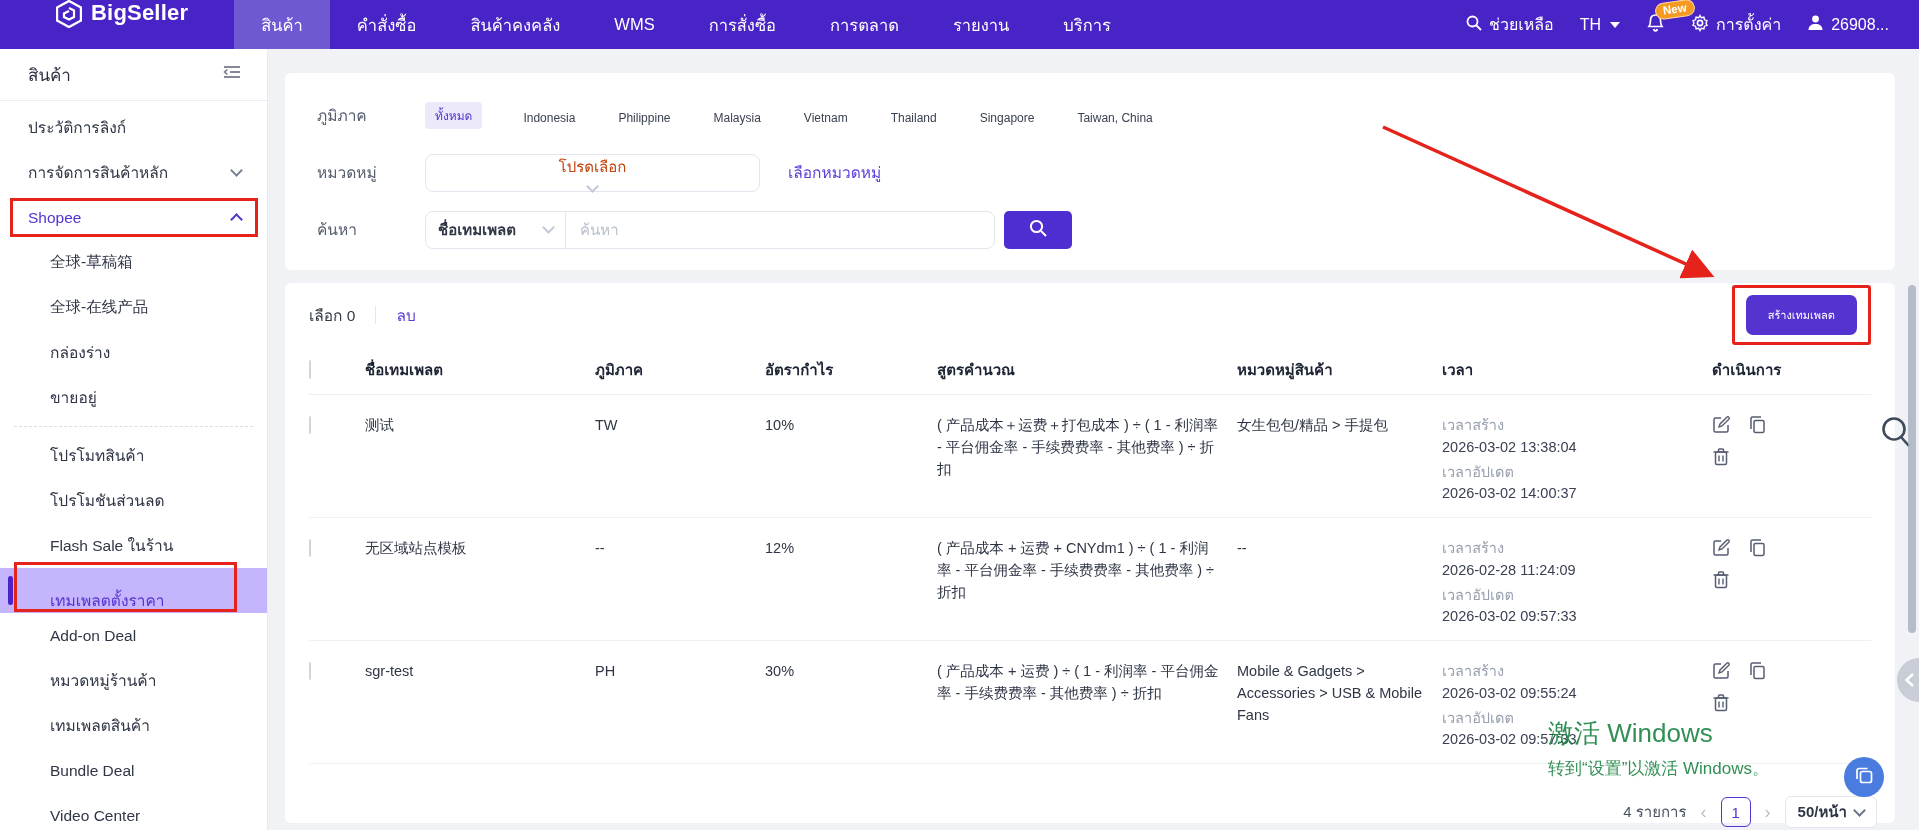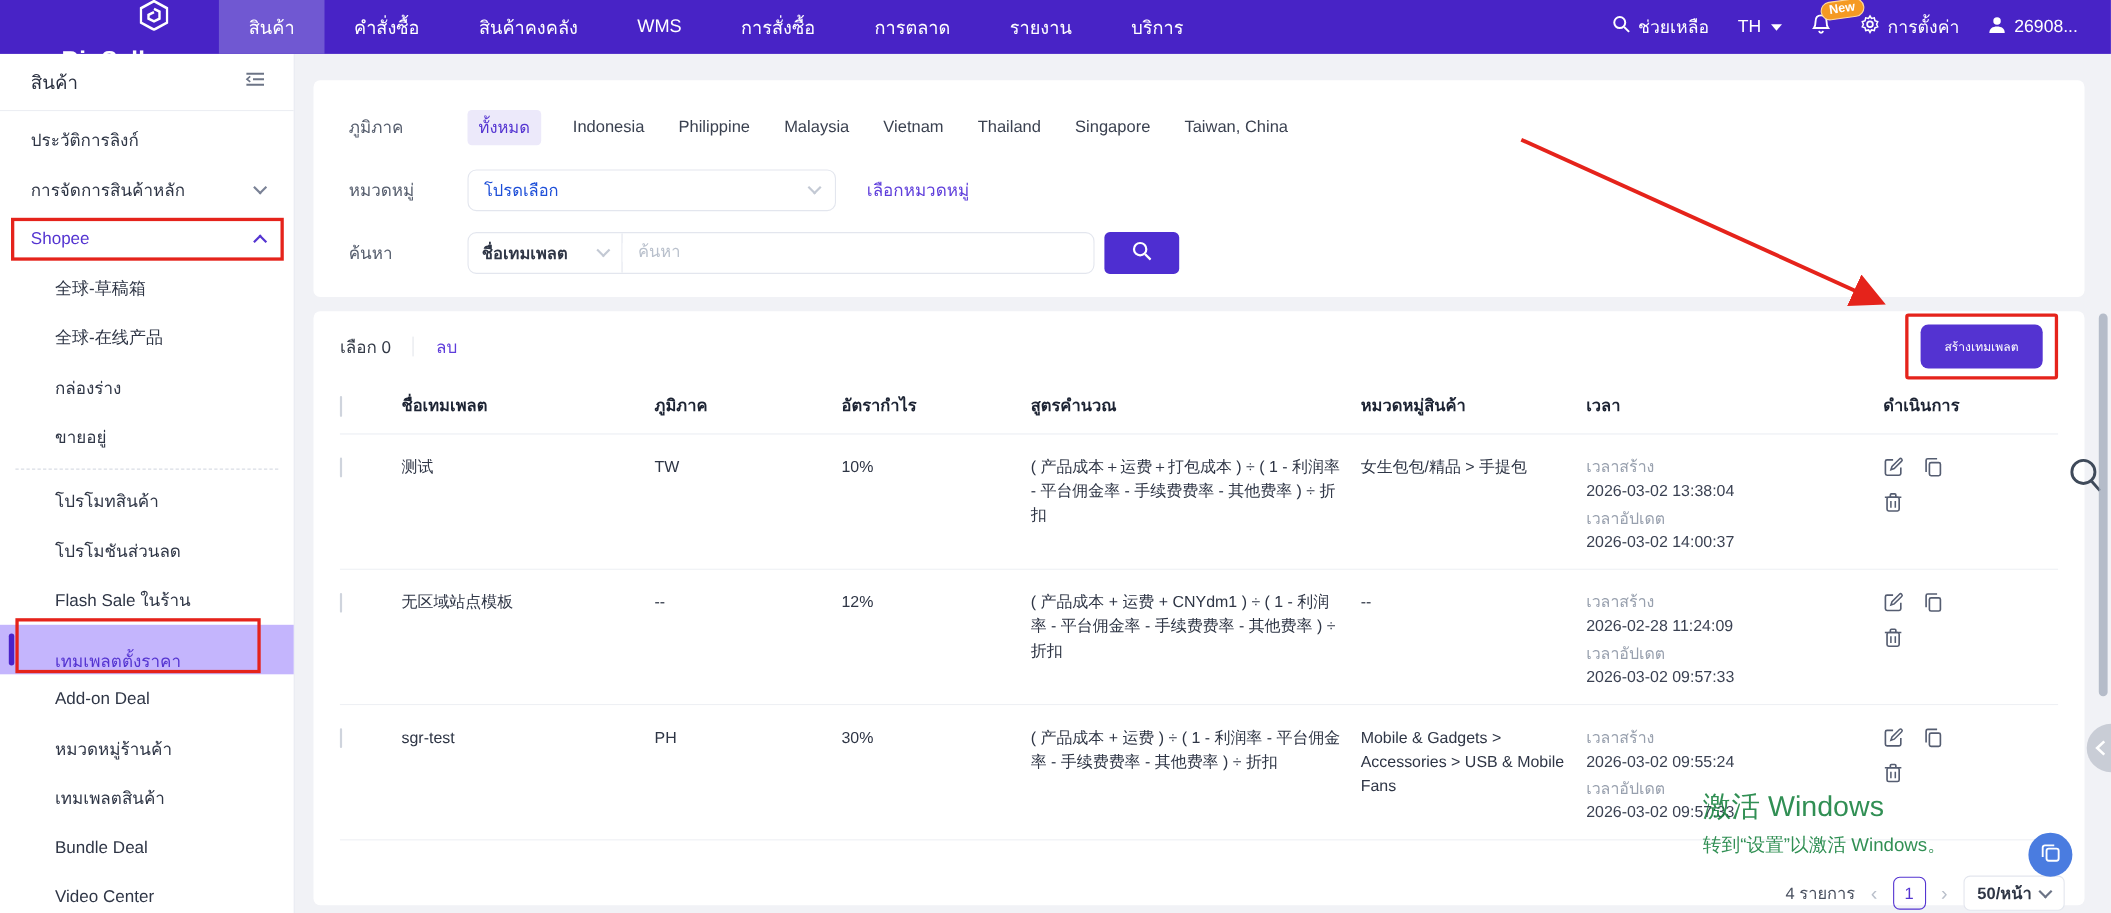--- a/index.html
+++ b/index.html
@@ -1,21 +1,21 @@
 <!DOCTYPE html>
 <html><head>
 <meta charset="utf-8">
 <style>
   * { margin:0; padding:0; box-sizing:border-box; }
   html,body { width:1919px; height:830px; overflow:hidden; }
   body { font-family:"Liberation Sans","DejaVu Sans",sans-serif; background:#f1f2f6; color:#333a47; position:relative; }
 
   
   .navbar { position:absolute; top:0; left:0; width:1919px; height:49px; background:#4823c6; display:flex; align-items:stretch; color:#fff; z-index:30; }
-  .brand { display:flex; align-items:flex-end; gap:9px; padding:0 46px 0 56px;flex-direction:column; }
+  .brand { display:flex; align-items:flex-start; gap:9px; padding:0 46px 0 56px; }
   .brand-name { font-size:22px; font-weight:bold; letter-spacing:.2px; }
   .nav-tabs { display:flex; align-items:stretch; }
   .nav-tab { display:flex; align-items:center; padding:0 27px; font-size:16.5px; cursor:pointer; }
   .nav-tab.active { background:#7058d2; }
   .nav-right { margin-left:auto; display:flex; align-items:center; gap:26px; padding-right:30px; font-size:16px; }
   .nav-chunk { display:flex; align-items:center; gap:7px; cursor:pointer; }
   .caret-down { width:0; height:0; border-left:5px solid transparent; border-right:5px solid transparent; border-top:6px solid #fff; margin-left:2px; }
   .bell-wrap { position:relative; }
   .new-badge { position:absolute; top:-12px; left:9px; background:#f59a23; color:#fff; font-size:11.5px; font-weight:bold; padding:1px 7px 2px; border-radius:9px; transform:rotate(-8deg); border:1px solid #ffd9a0; }
 
@@ -32,24 +32,24 @@
   .chev { width:9px; height:9px; border-right:2px solid #7a8296; border-bottom:2px solid #7a8296; display:inline-block; }
   .chev.down { transform:rotate(45deg); margin-top:-4px; }
   .chev.up { transform:rotate(-135deg); margin-top:4px; border-color:#5434d1; }
 
   
   .main { position:absolute; top:49px; left:268px; width:1651px; height:781px; background:#f1f2f6; }
   .card { background:#fff; border-radius:6px; position:absolute; left:17px; width:1610px; }
   .filter-card { top:24px; height:197px; padding:14px 0 0 32px; }
   .filter-row { display:flex; align-items:center; min-height:57px; }
   .filter-label { width:108px; font-size:15.5px; color:#555d6d; flex:none; }
-  .region-tabs { display:flex; align-items:center; gap:27px; font-size:15px; color:#3a4150; }
+  .region-tabs { display:flex; align-items:flex-end; gap:39px; font-size:12px; color:#3a4150; }
   .region-tab { cursor:pointer; padding:4px 2px; }
   .region-tab.active { background:#ece9fa; color:#5434d1; padding:4px 10px; border-radius:4px; }
-  .select-box { width:335px; height:38px; border:1px solid #e3e6ee; border-radius:8px; display:flex; align-items:center; justify-content:space-between; padding:0 14px; font-size:15px; color:#1d4ed8; cursor:pointer; }
+  .select-box { width:335px; height:38px; border:1px solid #e3e6ee; border-radius:8px; display:flex; align-items:center; justify-content:space-between; padding:0 14px; font-size:15px; color:#c2410c; cursor:pointer;flex-direction:column; }
   .link { color:#5e3ddb; font-size:15.5px; margin-left:28px; cursor:pointer; }
   .search-compound { display:flex; align-items:center; width:570px; height:38px; border:1px solid #e3e6ee; border-radius:8px; overflow:hidden; background:#fff; }
   .search-type { flex:none; width:140px; display:flex; align-items:center; justify-content:space-between; padding:0 12px; font-size:15px; color:#2f3646; font-weight:bold; border-right:1px solid #e3e6ee; height:100%; cursor:pointer; }
   .search-input { flex:1; border:none; outline:none; padding:0 14px; font-size:15px; color:#333; font-family:inherit; }
   .search-input::placeholder { color:#b9c0cc; }
   .search-btn { margin-left:9px; width:68px; height:38px; background:#4e2ed1; border:none; border-radius:5px; display:flex; align-items:center; justify-content:center; cursor:pointer; }
 
   
   .table-card { top:234px; height:540px; padding:0 24px; }
   .toolbar { height:64px; display:flex; align-items:center; font-size:15.5px; }

